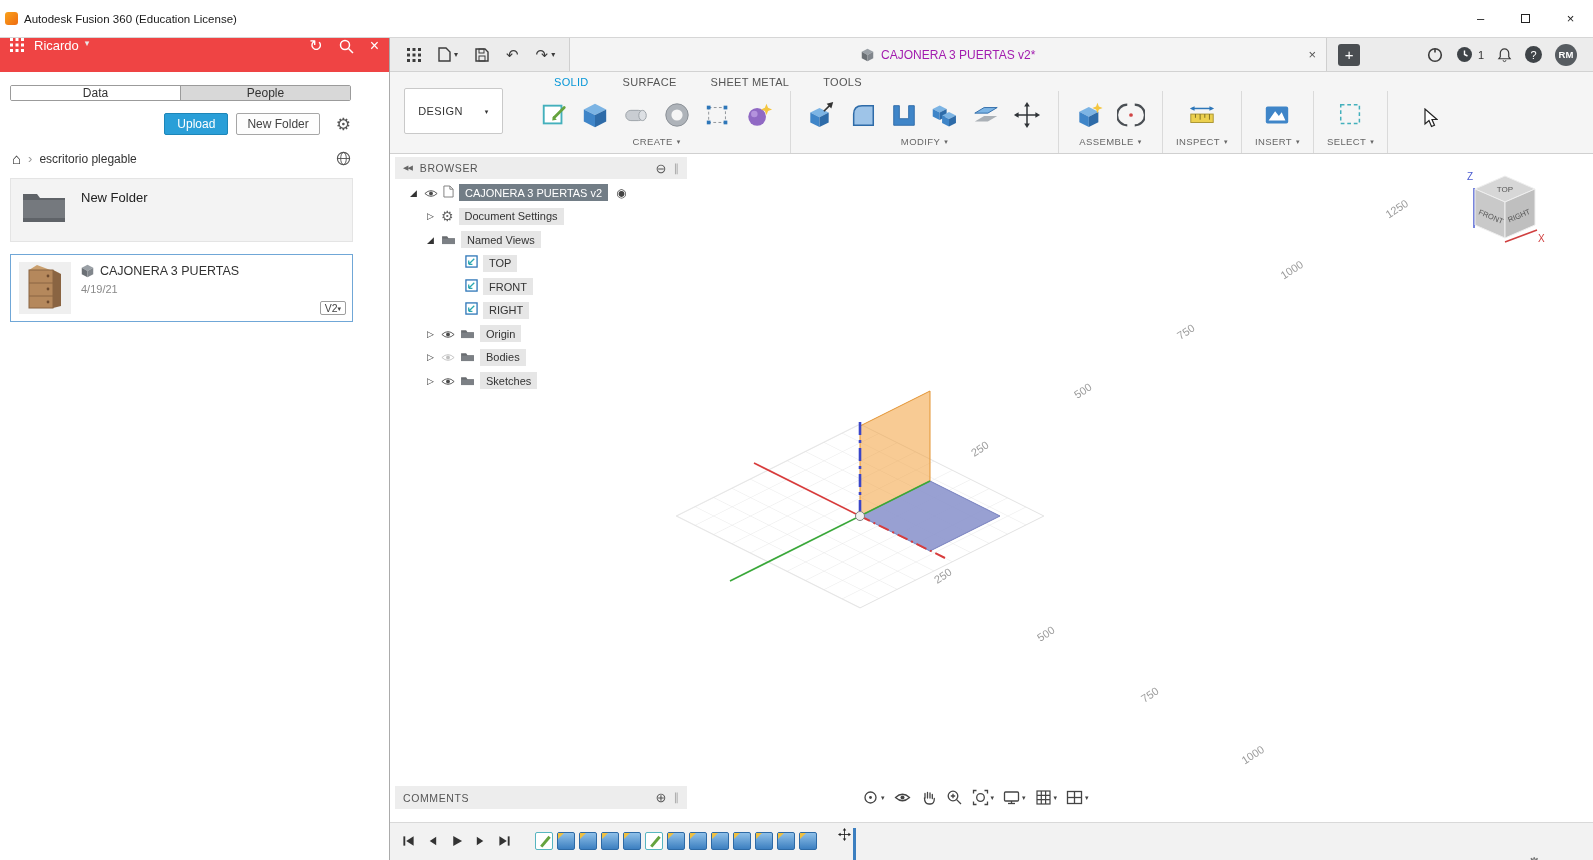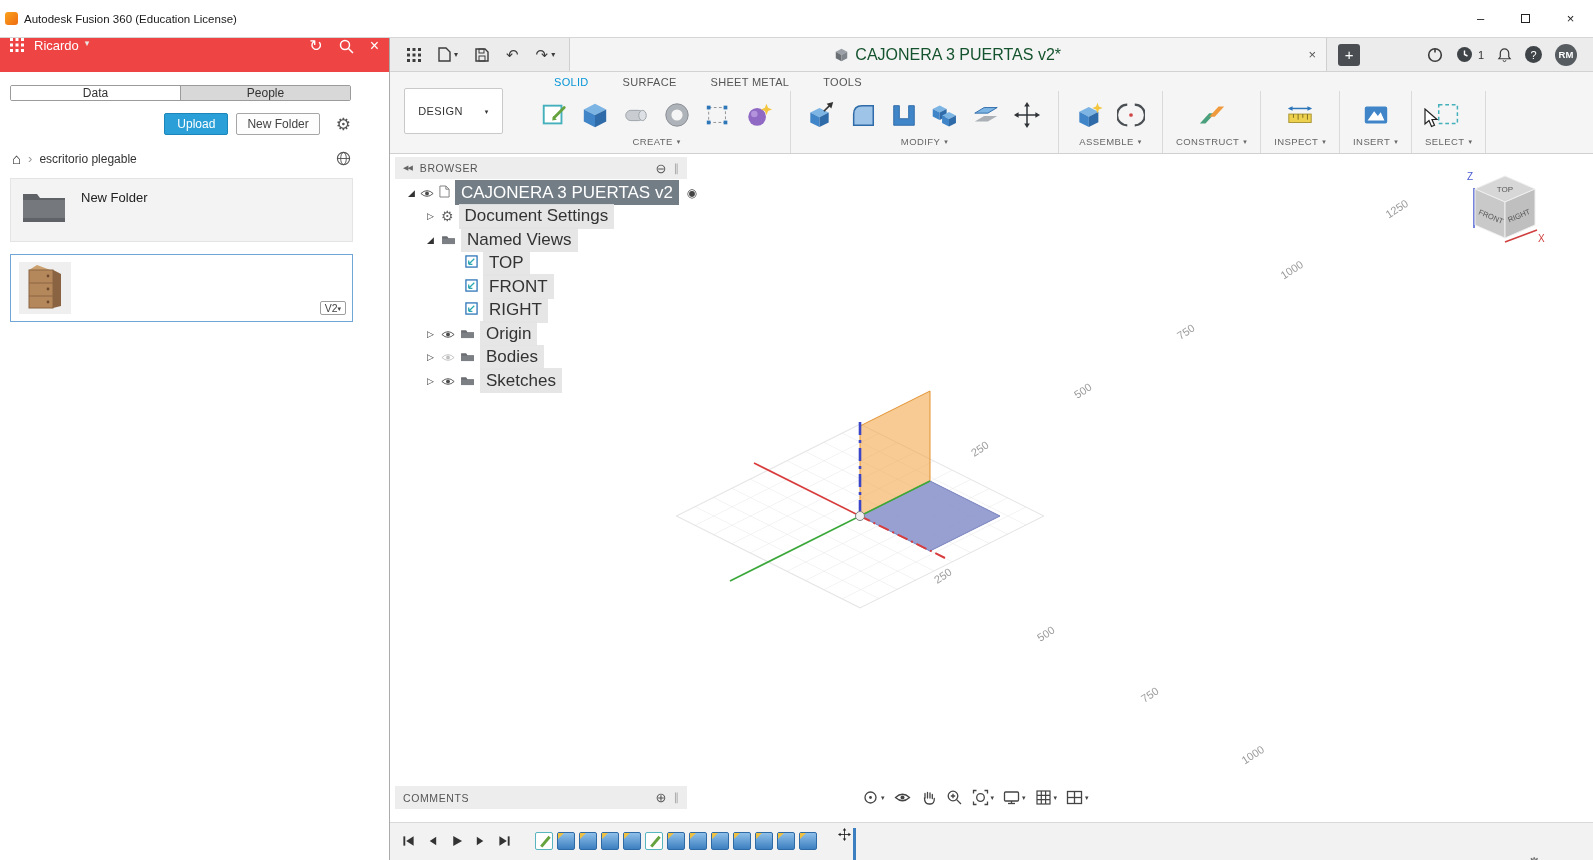--- a/index.html
+++ b/index.html
@@ -42,21 +42,21 @@
 .version-chip{position:absolute;right:6px;bottom:6px;border:1px solid #9e9e9e;border-radius:2px;font-size:10.5px;color:#444;padding:0 4px;display:flex;align-items:center;gap:0;background:#fff}
 .chev{font-size:7px;line-height:1}
 
 .right-col{flex:1;display:flex;flex-direction:column;position:relative;min-width:0}
 .doc-bar{height:34px;background:#ececec;border-bottom:1px solid #d2d2d2;display:flex;align-items:center;flex:0 0 auto}
 .db-left{display:flex;align-items:center;gap:17px;padding-left:17px}
 .db-ic{display:flex;align-items:center;gap:3px;color:#3c3c3c}
 .db-chev{font-size:8px;color:#3c3c3c}
 .glyph-ic{font-size:15px;color:#3c3c3c;line-height:1}
 .doc-tab{margin-left:14px;width:758px;height:100%;background:#f4f4f4;border-left:1px solid #cfcfcf;border-right:1px solid #cfcfcf;display:flex;align-items:center;justify-content:center;gap:7px;position:relative}
-.doc-tab-title{font-size:16px;color:#14532d}
+.doc-tab-title{font-size:12px;color:#a21caf}
 .doc-tab-close{position:absolute;right:10px;font-size:13px;color:#555}
 .plus-btn{width:22px;height:22px;margin-left:11px;background:#4a4e52;border-radius:3px;color:#fff;font-size:15px;display:flex;align-items:center;justify-content:center}
 .db-right{margin-left:auto;display:flex;align-items:center;gap:13px;padding-right:16px}
 .job-count{font-size:11px;color:#333;margin-left:-8px}
 .help-badge{width:17px;height:17px;border-radius:50%;background:#3f4448;color:#fff;font-size:11px;display:flex;align-items:center;justify-content:center}
 .avatar{width:22px;height:22px;border-radius:50%;background:#575c61;color:#fff;font-size:9.5px;font-weight:bold;display:flex;align-items:center;justify-content:center}
 
 .toolbar{height:82px;background:#f5f5f5;border-bottom:1px solid #d0d0d0;position:relative;flex:0 0 auto}
 .workspace-btn{position:absolute;left:14px;top:16px;width:99px;height:46px;background:#fff;border:1px solid #c9c9c9;border-radius:2px;display:flex;align-items:center;justify-content:center;gap:22px;font-size:11px;color:#333;letter-spacing:.4px}
 .ribbon{margin-left:133px;height:100%;display:flex;flex-direction:column}
@@ -79,21 +79,21 @@
 .bp-title{letter-spacing:.6px}
 .bp-right{margin-left:auto;display:flex;align-items:center;gap:7px;color:#555}
 .circle-ic{font-size:13px;line-height:1}
 .grip{color:#a5a5a5;font-size:11px}
 .tree{margin-top:2px}
 .tree-row{height:23.5px;display:flex;align-items:center;gap:5px}
 .tree-row.lv0{padding-left:13px}
 .tree-row.lv1{padding-left:30px}
 .tree-row.lv2{padding-left:70px}
 .expander{width:11px;font-size:9px;color:#333;text-align:center}
-.chip{background:rgba(228,228,228,.92);padding:2.5px 6px;font-size:17px;color:#333;white-space:nowrap}
+.chip{background:rgba(228,228,228,.92);padding:2.5px 6px;font-size:11px;color:#333;white-space:nowrap}
 .chip.selected{background:#727d86;color:#fff}
 .radio-ic{font-size:12px;color:#444;margin-left:3px;line-height:1}
 .gear-small{font-size:14px;color:#666;line-height:1}
 .eye-off{opacity:.35}
 .comments-bar{position:absolute;left:5px;bottom:13px;width:292px;height:23px;background:#ededed;display:flex;align-items:center;padding:0 8px;font-size:10.5px;color:#555}
 .navbar{position:absolute;left:472px;bottom:13px;height:23px;display:flex;align-items:center;gap:9px}
 .nav-btn{display:flex;align-items:center;gap:2px}
 .nav-btn svg{width:17px;height:17px}
 .nav-chev{font-size:7px;color:#444}
 .viewcube{position:absolute;right:44px;top:14px;width:86px;height:90px}
@@ -199,20 +199,31 @@
             <rect width="52" height="52" fill="#efefef"></rect>
             <polygon points="10,8 18,3 42,12 34,8" fill="#caa06f"></polygon>
             <rect x="10" y="8" width="24" height="38" fill="#b5885c" stroke="#8a6442"></rect>
             <polygon points="34,8 42,12 42,44 34,46" fill="#8a6442"></polygon>
             <line x1="10" y1="21" x2="34" y2="21" stroke="#8a6442"></line>
             <line x1="10" y1="34" x2="34" y2="34" stroke="#8a6442"></line>
             <circle cx="29" cy="14" r="1.4" fill="#6d4a2e"></circle>
             <circle cx="29" cy="27" r="1.4" fill="#6d4a2e"></circle>
             <circle cx="29" cy="40" r="1.4" fill="#6d4a2e"></circle>
           </svg>
+        <div class="design-info">
+          <div class="design-title-row">
+            <svg width="13" height="14" viewBox="0 0 20 22" data-interactable="false">
+                <polygon points="10,1 19,6 10,11 1,6" fill="#9aa0a6"></polygon>
+                <polygon points="1,6 10,11 10,21 1,16" fill="#6b7075"></polygon>
+                <polygon points="10,11 19,6 19,16 10,21" fill="#81868c"></polygon>
+              </svg>
+            <span class="design-title" data-interactable="false">CAJONERA 3 PUERTAS</span>
+          </div>
+          <span class="design-date" data-interactable="false">4/19/21</span>
+        </div>
         <span class="version-chip" data-interactable="true">
             <span>V2</span>
             <span class="chev" data-interactable="false">▾</span>
           </span>
       </div>
     </div>
   </div>
 
   <div class="right-col" data-interactable="false">
 
@@ -398,34 +409,20 @@
               <span class="tool-icon" data-interactable="true">
                   <svg class="ti" viewBox="0 0 30 30" fill="none" stroke="#4a4f54" stroke-width="2.4">
                     <path d="M11 4 A 11 11 0 0 0 11 26"></path>
                     <path d="M19 4 A 11 11 0 0 1 19 26"></path>
                     <circle cx="15" cy="15" r="2" fill="#d04545" stroke="none"></circle>
                   </svg>
                 </span>
             </div>
             <div class="group-label" data-interactable="true">
                 <span>ASSEMBLE</span>
-                <span class="chev" data-interactable="false">▾</span>
-              </div>
-          </div>
-          <div class="tool-group" data-interactable="false">
-            <div class="group-icons">
-              <span class="tool-icon" data-interactable="true">
-                  <svg class="ti" viewBox="0 0 30 30">
-                    <polygon points="2,24 12,13 18,13 8,24" fill="#4aa07c"></polygon>
-                    <polygon points="12,17 22,6 28,6 18,17" fill="#f09a3e"></polygon>
-                  </svg>
-                </span>
-            </div>
-            <div class="group-label" data-interactable="true">
-                <span>CONSTRUCT</span>
                 <span class="chev" data-interactable="false">▾</span>
               </div>
           </div>
           <div class="tool-group" data-interactable="false">
             <div class="group-icons">
               <span class="tool-icon" data-interactable="true">
                   <svg class="ti" viewBox="0 0 30 30">
                     <line x1="4" y1="8" x2="26" y2="8" stroke="#2d76b8" stroke-width="1.6"></line>
                     <polygon points="2,8 7,5.5 7,10.5" fill="#2d76b8"></polygon>
                     <polygon points="28,8 23,5.5 23,10.5" fill="#2d76b8"></polygon>

